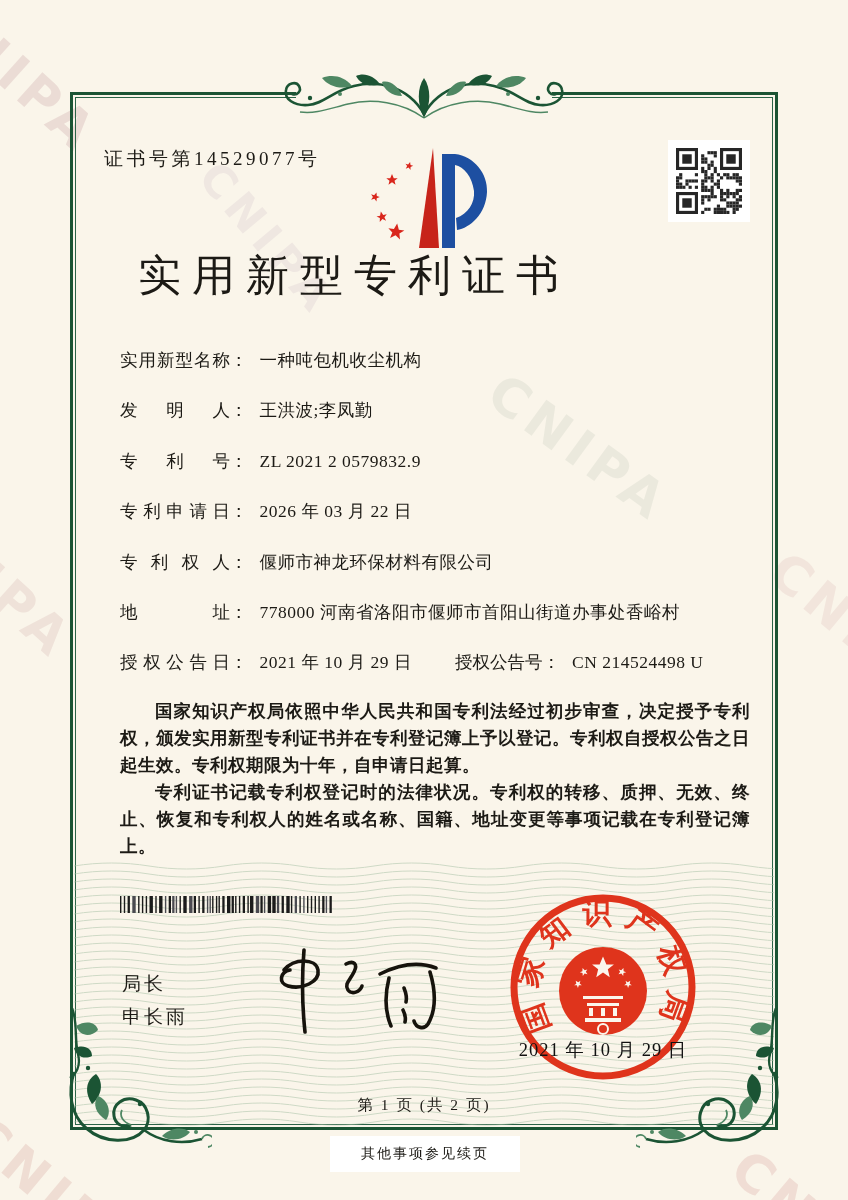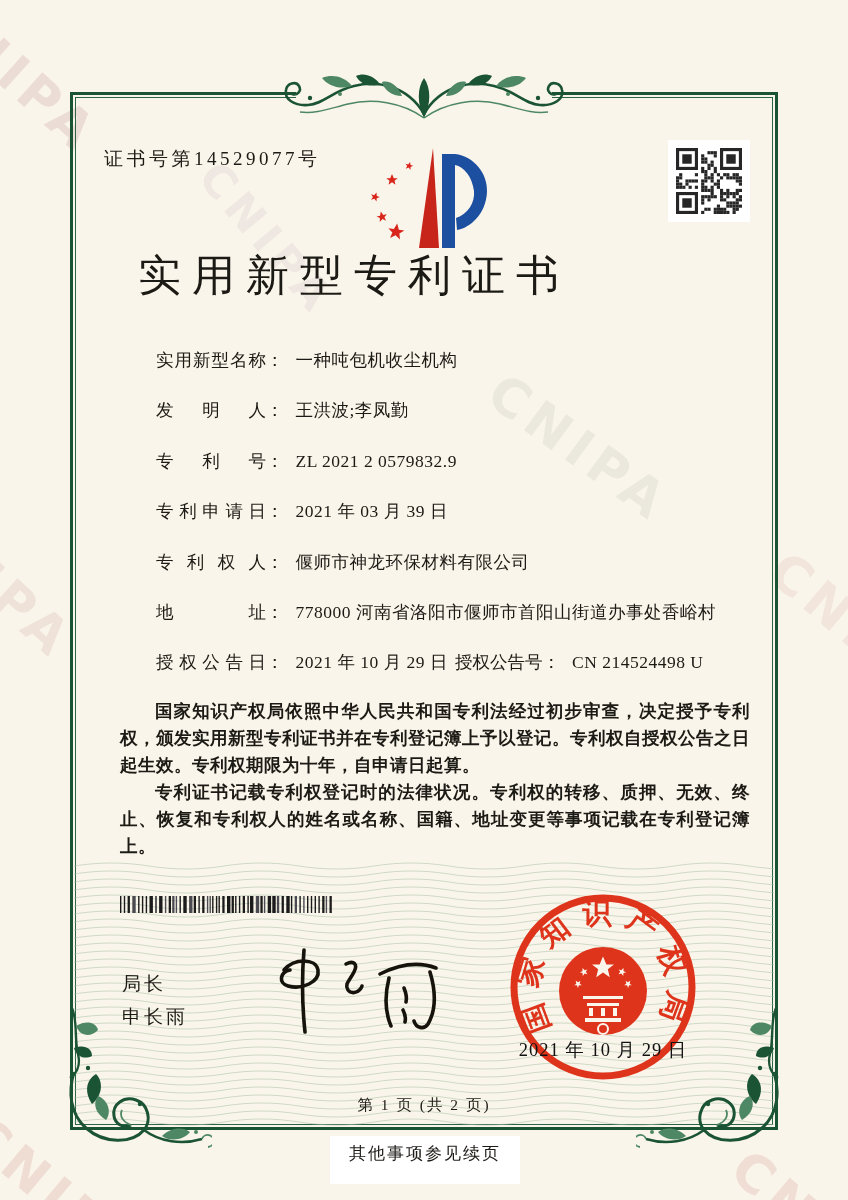--- a/index.html
+++ b/index.html
@@ -37,41 +37,41 @@
   .qr-box svg{position:absolute;left:8px;top:8px;}
   .title{
     left:70px;top:247px;width:568px;text-align:center;font-size:43px;font-weight:400;
     letter-spacing:11px;z-index:2;
   }
   
   .fields{left:120px;top:349px;width:640px;font-size:17.5px;z-index:2;}
   .f-row{height:22px;margin-bottom:28.4px;white-space:nowrap;position:relative;line-height:22px;}
   .f-label{
     display:inline-block;width:110px;text-align:justify;text-align-last:justify;
-    text-justify:inter-character;vertical-align:top;margin-left:36px;
+    text-justify:inter-character;vertical-align:top;
   }
   .f-value{margin-left:12px;letter-spacing:.5px;}
   .grant-pair{position:absolute;left:335px;top:0;text-align:center;}
   
   .body-text{left:120px;top:698px;width:630px;font-size:17.5px;line-height:27px;
     text-align:justify;z-index:2;}
   .body-text p{margin:0;text-indent:2em;letter-spacing:.5px;font-weight:bold;}
   
   .barcode{left:120px;top:896px;z-index:2;}
   .sig-title{left:122px;top:971px;font-size:19px;letter-spacing:3px;z-index:2;}
   .sig-name{left:122px;top:1004px;font-size:19px;letter-spacing:3px;z-index:2;}
   .signature{left:258px;top:940px;z-index:2;}
   .seal{left:506px;top:888px;z-index:3;}
   .seal-date{left:506px;top:1037px;width:194px;text-align:center;font-size:18.5px;
     letter-spacing:1px;z-index:4;color:#111;}
   .page-info{left:70px;top:1095px;width:708px;text-align:center;font-size:15.5px;
     letter-spacing:2px;z-index:2;}
   .note-box{
-    left:330px;top:1136px;width:190px;height:48px;background:#ffffff;line-height:36px;
-    text-align:center;font-size:17px;letter-spacing:2px;z-index:2;
+    left:330px;top:1136px;width:190px;height:36px;background:#ffffff;line-height:36px;
+    text-align:center;font-size:14px;letter-spacing:2px;z-index:2;
   }
 </style>
 </head>
 <body>
 
 <div class="wm" style="left:-45px;top:-20px;transform:rotate(42deg);color:#ebdcd5;">CNIPA</div>
 <div class="wm" style="left:228px;top:152px;transform:rotate(50deg);color:#efe7e1;font-size:44px;">CNIPA</div>
 <div class="wm" style="left:512px;top:362px;transform:rotate(36deg);color:#ebe9dd;">CNIPA</div>
 <div class="wm" style="left:-70px;top:486px;transform:rotate(42deg);color:#efe2d9;">CNIPA</div>
 <div class="wm" style="left:796px;top:540px;transform:rotate(40deg);color:#f2e5dc;">CNIPA</div>
@@ -281,21 +281,21 @@
       <rect x="6.285714285714286" y="50.285714285714285" width="9.428571428571429" height="9.428571428571429" fill="#262626"></rect>
     </svg>
 </div>
 
 <div class="abs title">实用新型专利证书</div>
 
 <div class="abs fields">
   <div class="f-row"><span class="f-label">实用新型名称</span><span>：</span><span class="f-value">一种吨包机收尘机构</span></div>
   <div class="f-row"><span class="f-label">发明人</span><span>：</span><span class="f-value">王洪波;李凤勤</span></div>
   <div class="f-row"><span class="f-label">专利号</span><span>：</span><span class="f-value">ZL 2021 2 0579832.9</span></div>
-  <div class="f-row"><span class="f-label">专利申请日</span><span>：</span><span class="f-value">2021 年 03 月 39 日</span></div>
+  <div class="f-row"><span class="f-label">专利申请日</span><span>：</span><span class="f-value">2026 年 03 月 22 日</span></div>
   <div class="f-row"><span class="f-label">专利权人</span><span>：</span><span class="f-value">偃师市神龙环保材料有限公司</span></div>
   <div class="f-row"><span class="f-label">地址</span><span>：</span><span class="f-value">778000 河南省洛阳市偃师市首阳山街道办事处香峪村</span></div>
   <div class="f-row">
     <span class="f-label">授权公告日</span><span>：</span><span class="f-value">2021 年 10 月 29 日</span>
     <span class="grant-pair"><span>授权公告号</span><span>：</span><span class="f-value">CN 214524498 U</span></span>
   </div>
 </div>
 
 <div class="abs body-text">
   <p>国家知识产权局依照中华人民共和国专利法经过初步审查，决定授予专利权，颁发实用新型专利证书并在专利登记簿上予以登记。专利权自授权公告之日起生效。专利权期限为十年，自申请日起算。</p>

